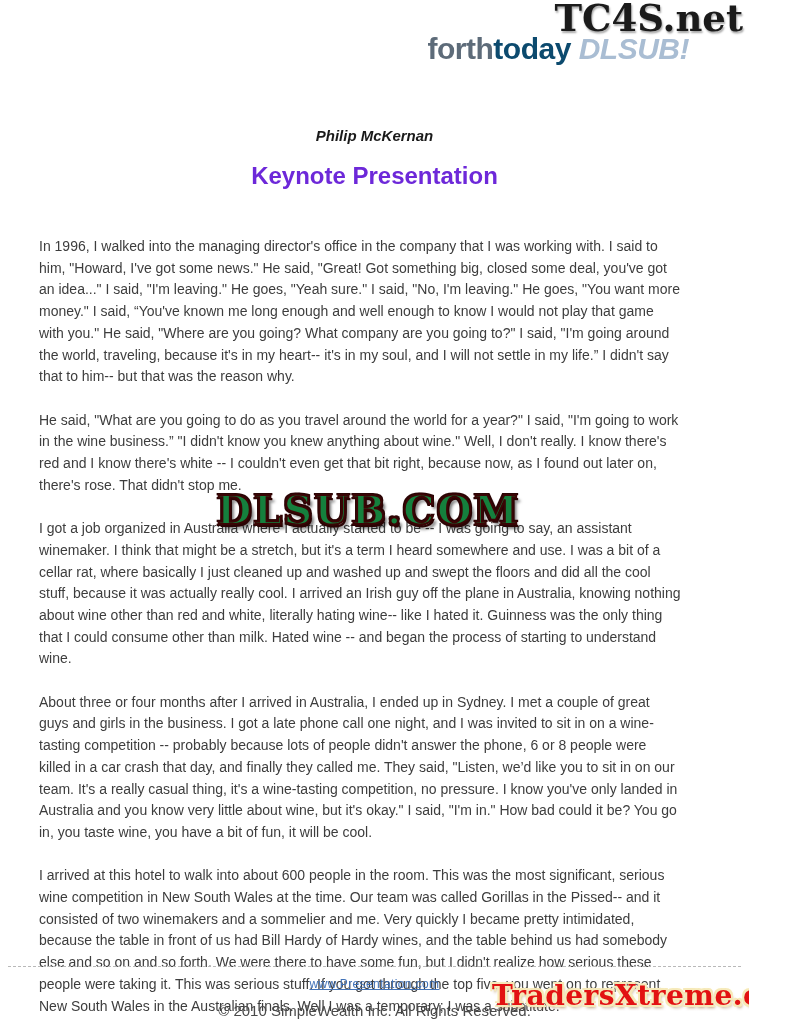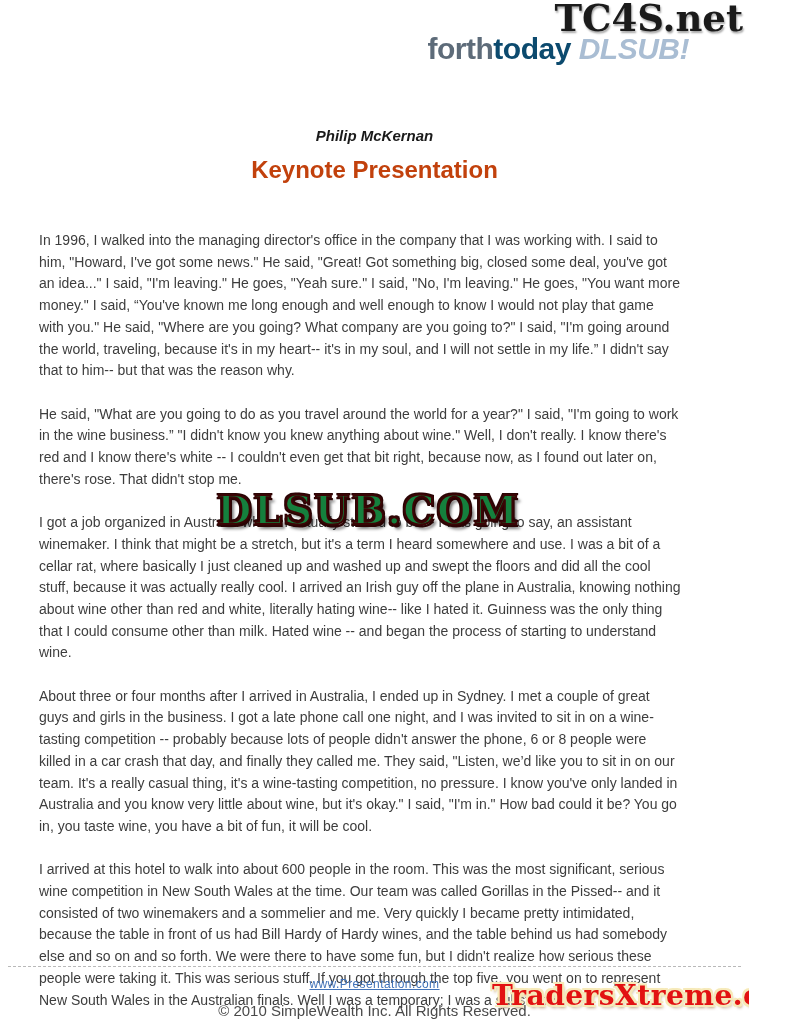--- a/index.html
+++ b/index.html
@@ -76,23 +76,23 @@
   .author {
     font-size: 15px;
     font-weight: 700;
     font-style: italic;
     color: #1a1a1a;
     line-height: 19px;
   }
   .title {
     font-size: 24px;
     font-weight: 700;
-    color: #c2410c;
+    color: #6d28d9;
     line-height: 29px;
-    margin-top: 10px;
+    margin-top: 16px;
   }
 
   
   .body-text {
     margin: 46px 68px 0 39px;
     font-size: 14px;
     line-height: 21.7px;
     color: #3d3d3d;
   }
   .body-text p { margin-bottom: 21.7px; }

